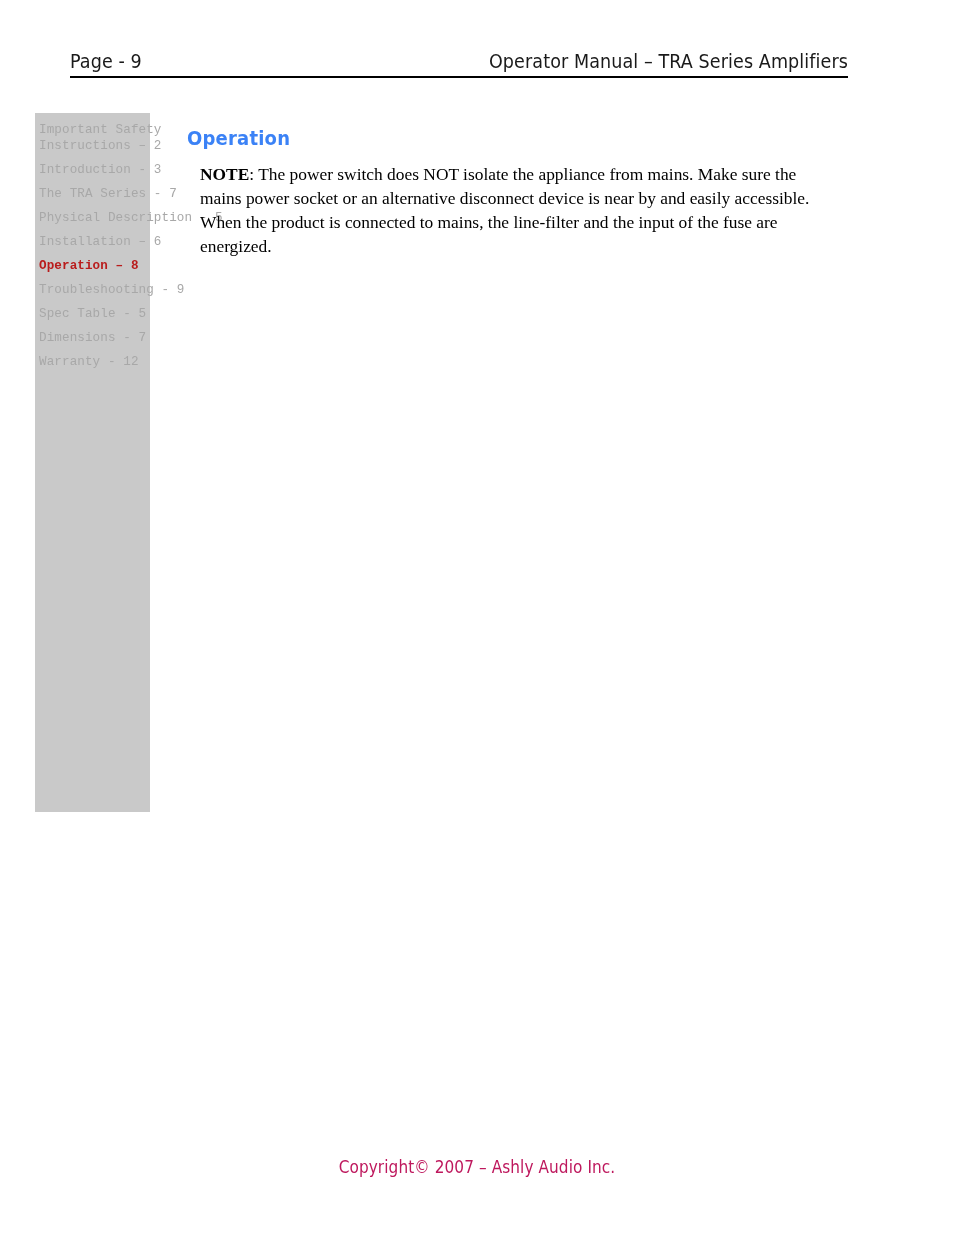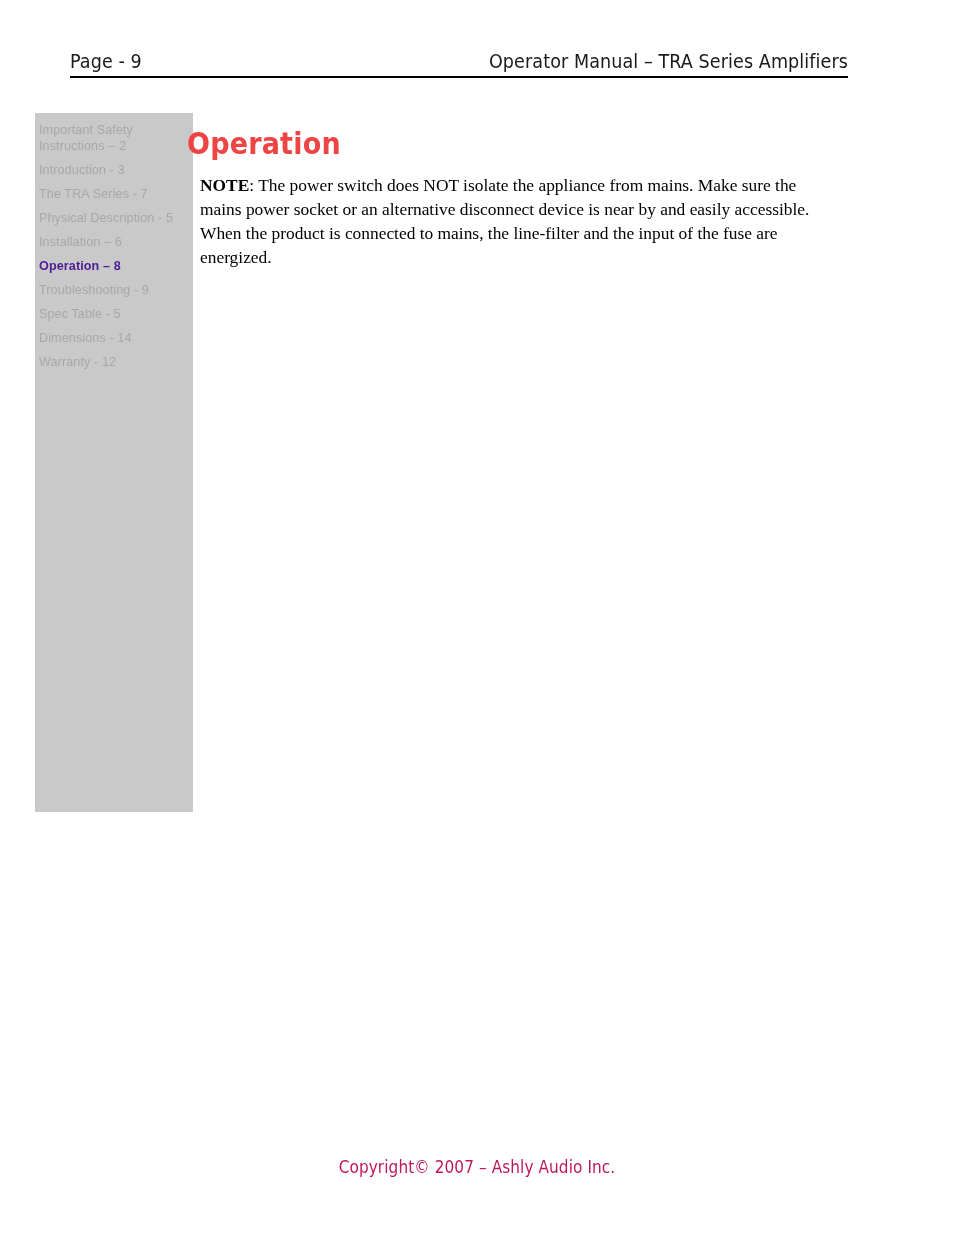--- a/index.html
+++ b/index.html
@@ -45,58 +45,58 @@
     width: 778px;
     height: 2px;
     background: #000000;
   }
 
   
   #sidebar {
     position: absolute;
     left: 35px;
     top: 113px;
-    width: 158px;
+    width: 115px;
     height: 699px;
     background: #c9c9c9;
     box-sizing: border-box;
     padding: 9px 0 0 4px;
-    font-family: Liberation Sans, sans-serif;
+    font-family: Liberation Mono, monospace;
     font-stretch: condensed;
   }
   .toc-item {
     font-size: 12.6px;
     line-height: 16px;
     color: #a8a8a8;
     margin-bottom: 8px;
     white-space: nowrap;
     letter-spacing: 0.1px;
   }
   .toc-item.two-line {
     white-space: normal;
     width: 130px;
   }
   .toc-item.active {
-    color: #4c1d95;
+    color: #b91c1c;
     font-weight: bold;
   }
 
   
   #content {
     position: absolute;
     left: 187px;
     top: 126px;
     width: 660px;
   }
   #section-title {
     font-family: "DejaVu Sans Condensed", "Liberation Sans Narrow", "Liberation Sans", sans-serif;
     font-stretch: condensed;
     font-weight: bold;
-    font-size: 30px;
-    color: #ef4444;
+    font-size: 20px;
+    color: #3b82f6;
     letter-spacing: 0.2px;
     margin: 0 0 12px 0;
   }
   .body-para {
     margin: 0 0 22px 13px;
     width: 638px;
     font-family: "Liberation Serif", "DejaVu Serif", serif;
     font-size: 17.4px;
     line-height: 24px;
     color: #000000;
@@ -134,21 +134,21 @@
 
 <nav id="sidebar">
   <div class="toc-item two-line">Important Safety Instructions – 2</div>
   <div class="toc-item">Introduction - 3</div>
   <div class="toc-item">The TRA Series - 7</div>
   <div class="toc-item">Physical Description - 5</div>
   <div class="toc-item">Installation – 6</div>
   <div class="toc-item active">Operation – 8</div>
   <div class="toc-item">Troubleshooting - 9</div>
   <div class="toc-item">Spec Table - 5</div>
-  <div class="toc-item">Dimensions - 14</div>
+  <div class="toc-item">Dimensions - 7</div>
   <div class="toc-item">Warranty - 12</div>
 </nav>
 
 <main id="content">
   <h1 id="section-title">Operation</h1>
 
 
 
   <p class="body-para"><span class="note-label">NOTE</span><span>: The power switch does NOT isolate the appliance from mains. Make sure the mains power socket or an alternative disconnect device is near by and easily accessible. When the product is connected to mains, the line-filter and the input of the fuse are energized.</span></p>
 </main>

